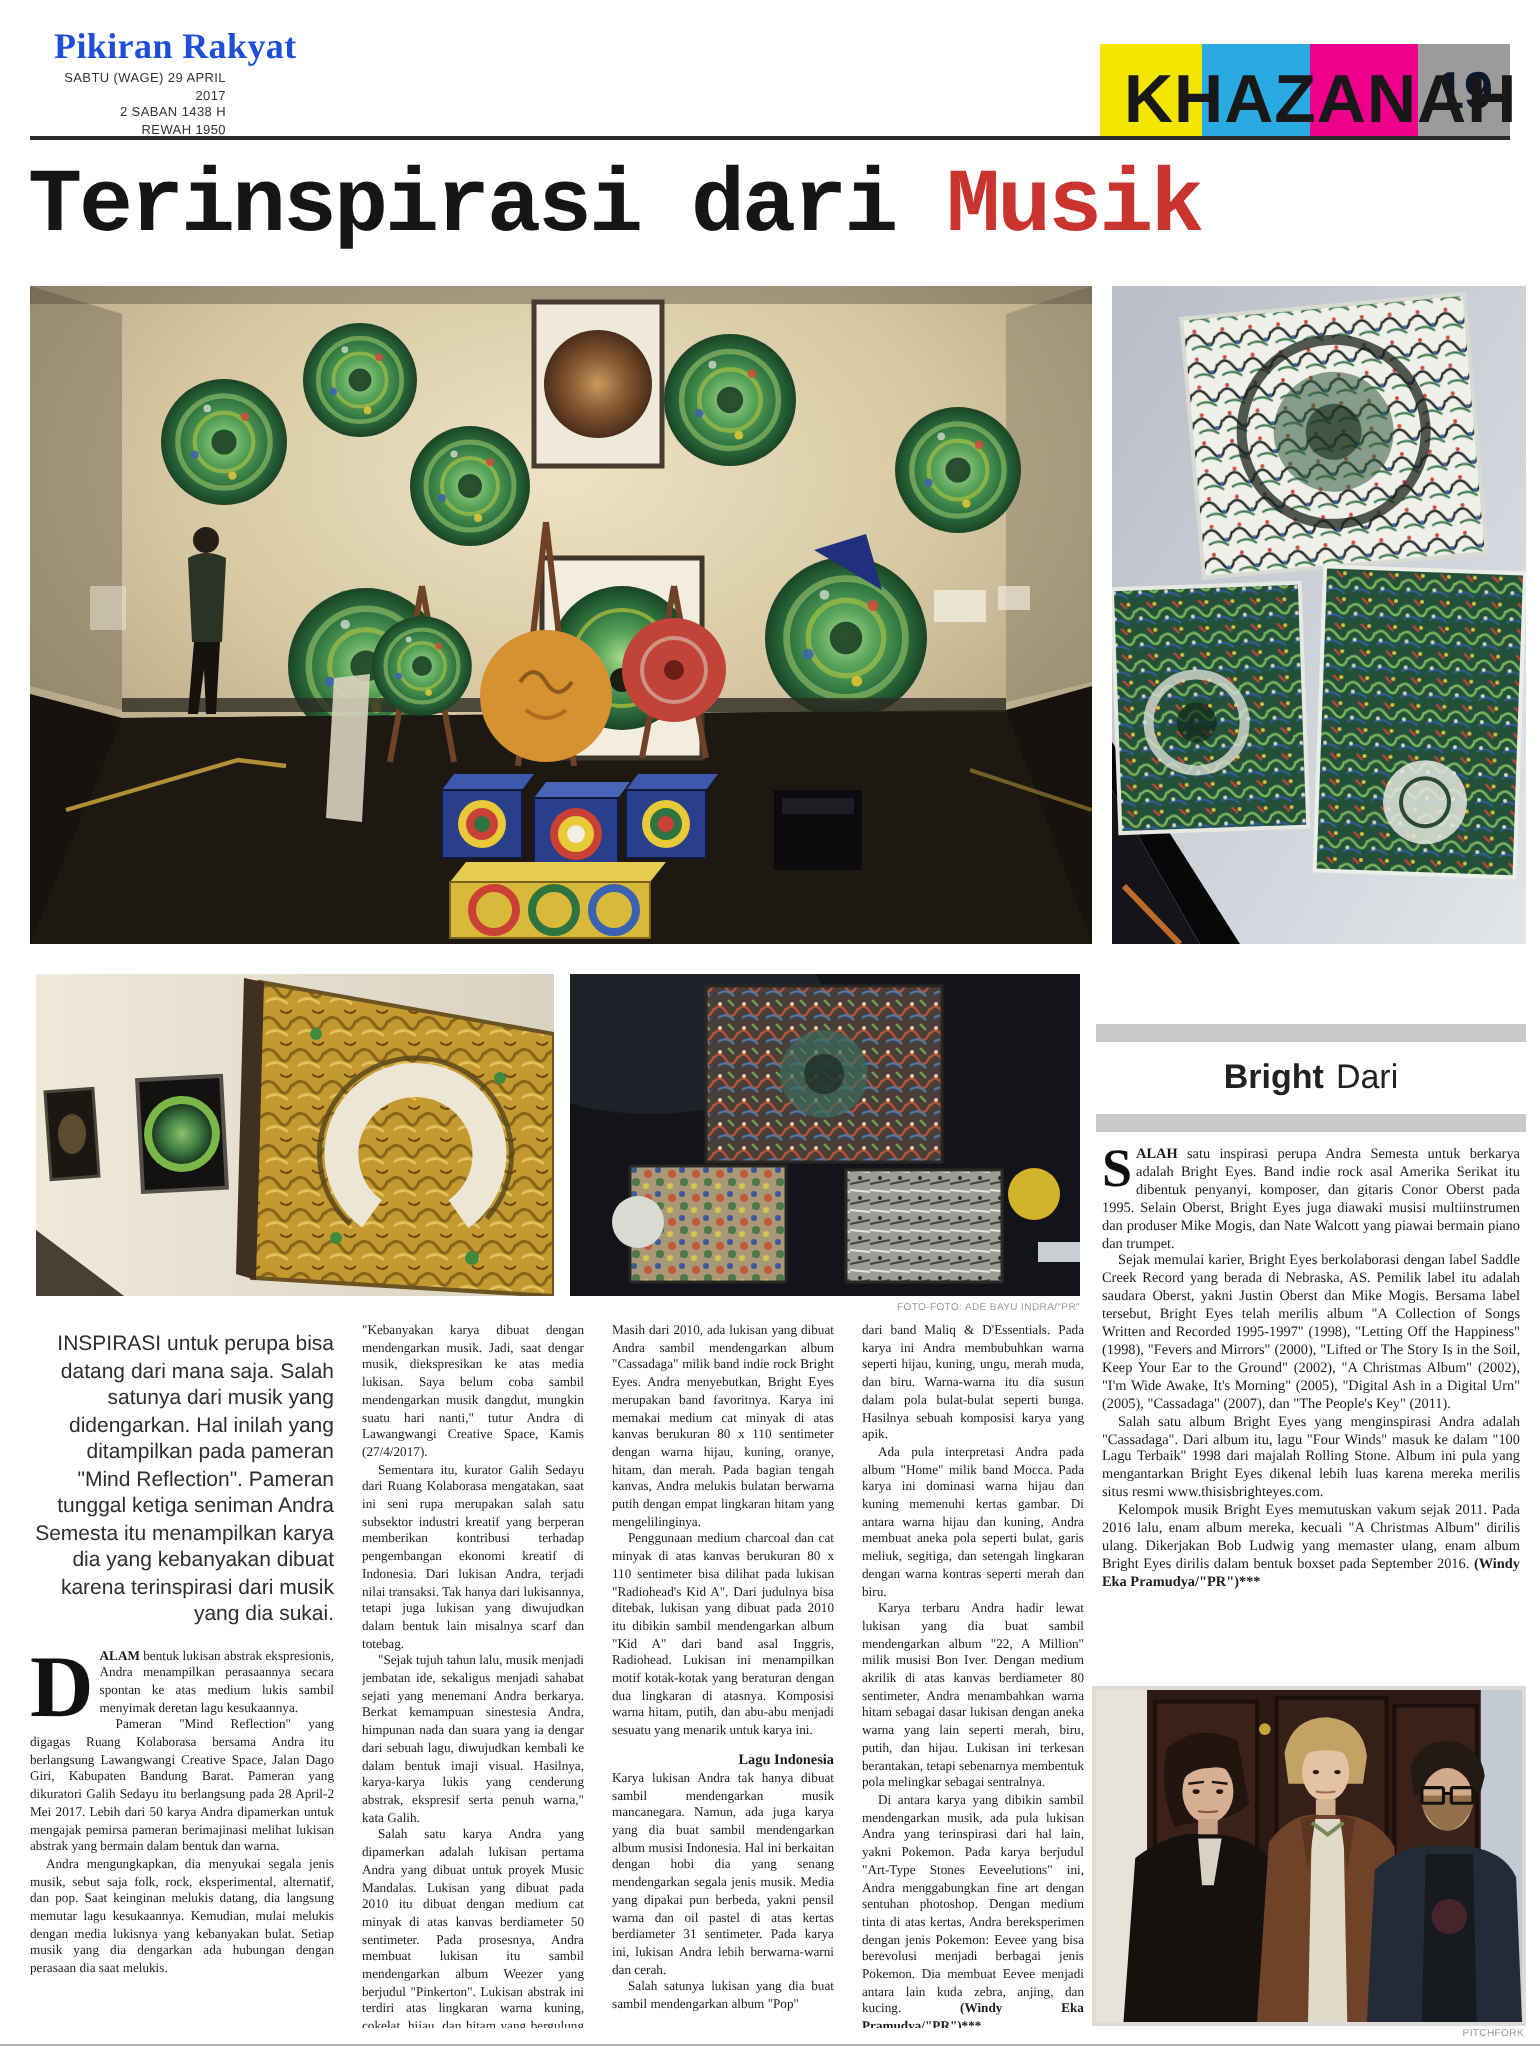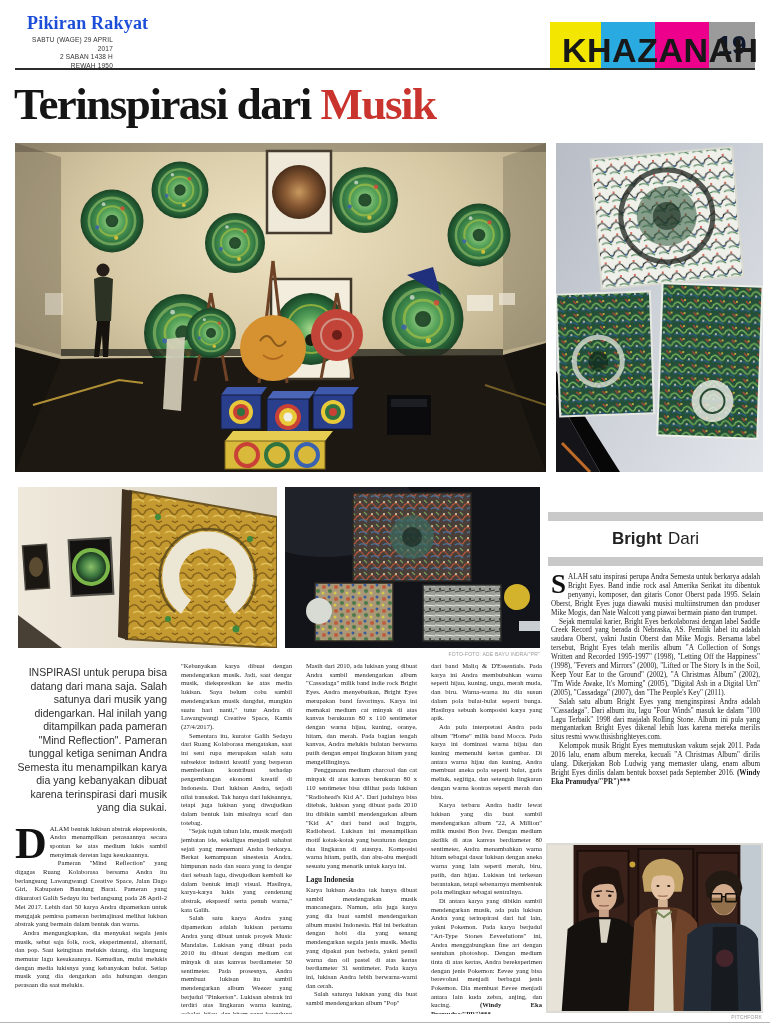--- a/index.html
+++ b/index.html
@@ -19,21 +19,21 @@
   .sb-block{height:46px;}
   .sb-yellow{width:51px;background:#f3e600;}
   .sb-cyan{width:54px;background:#29abe2;}
   .sb-magenta{width:54px;background:#ec008c;}
   .sb-gray{width:46px;background:#9b9b9b;display:flex;align-items:center;justify-content:center;}
   .sb-title{position:absolute;left:12px;top:9px;font-family:"Liberation Sans",sans-serif;
             font-weight:bold;font-size:34px;letter-spacing:.5px;color:#181818;}
   .sb-page{font-family:"Liberation Sans",sans-serif;font-weight:bold;font-size:26px;color:#0f172a;}
 
   
-  .headline{left:14px;top:78px;margin:0;font-family:Liberation Serif, serif;
+  .headline{left:14px;top:78px;margin:0;font-family:Liberation Mono, monospace;
             font-weight:bold;font-size:45px;letter-spacing:-1.5px;color:#151515;white-space:nowrap;text-align:center;}
   .hl-red{color:#c9352e;}
 
   
   .photo{overflow:hidden;background:#ddd;}
   .photo svg{display:block;width:100%;height:100%;}
   .main-photo{left:15px;top:143px;width:531px;height:329px;}
   .right-photo{left:556px;top:143px;width:207px;height:329px;}
   .left-photo{left:18px;top:487px;width:259px;height:161px;}
   .mid-photo{left:285px;top:487px;width:255px;height:161px;}
@@ -45,22 +45,22 @@
   .article{left:15px;top:662px;width:529px;height:352px;display:flex;gap:14px;overflow:hidden;}
   .col{overflow:hidden;}
   .col1{width:152px;}
   .coln{width:111px;}
   .intro{margin:4px 0 10px 0;font-family:"Liberation Sans",sans-serif;font-size:10.5px;
          line-height:13.5px;text-align:right;color:#2e2e2e;}
   .body-p{margin:0;font-size:6.6px;line-height:8.7px;text-align:justify;color:#1c1c1c;}
   .body-p.indent{text-indent:8px;}
   .dropcap{float:left;font-size:44px;line-height:34px;font-weight:bold;padding:2px 3px 0 0;color:#111;}
   .dropcap.s{font-size:27px;line-height:21px;padding:1px 2px 0 0;}
-  .lead{font-weight:normal;}
-  .subhead{margin:5px 0 1px 0;font-size:7.2px;font-weight:bold;line-height:9px;}
+  .lead{font-weight:bold;}
+  .subhead{margin:5px 0 1px 0;font-size:7.2px;font-weight:bold;line-height:9px;text-align:right;}
   .byline{font-weight:bold;}
 
   
   .sidebar{left:548px;top:512px;width:215px;}
   .sb-bar{height:9px;background:#c9c9c9;}
   .sb-heading{height:36px;display:flex;align-items:center;justify-content:center;
               font-family:"Liberation Sans",sans-serif;font-size:17px;color:#222;}
   .sb-heading .b{font-weight:bold;margin-right:6px;}
   .sb-body{padding:7px 3px 0 3px;height:265px;overflow:hidden;}
   .sb-body .body-p{font-size:7.2px;line-height:8.9px;}

